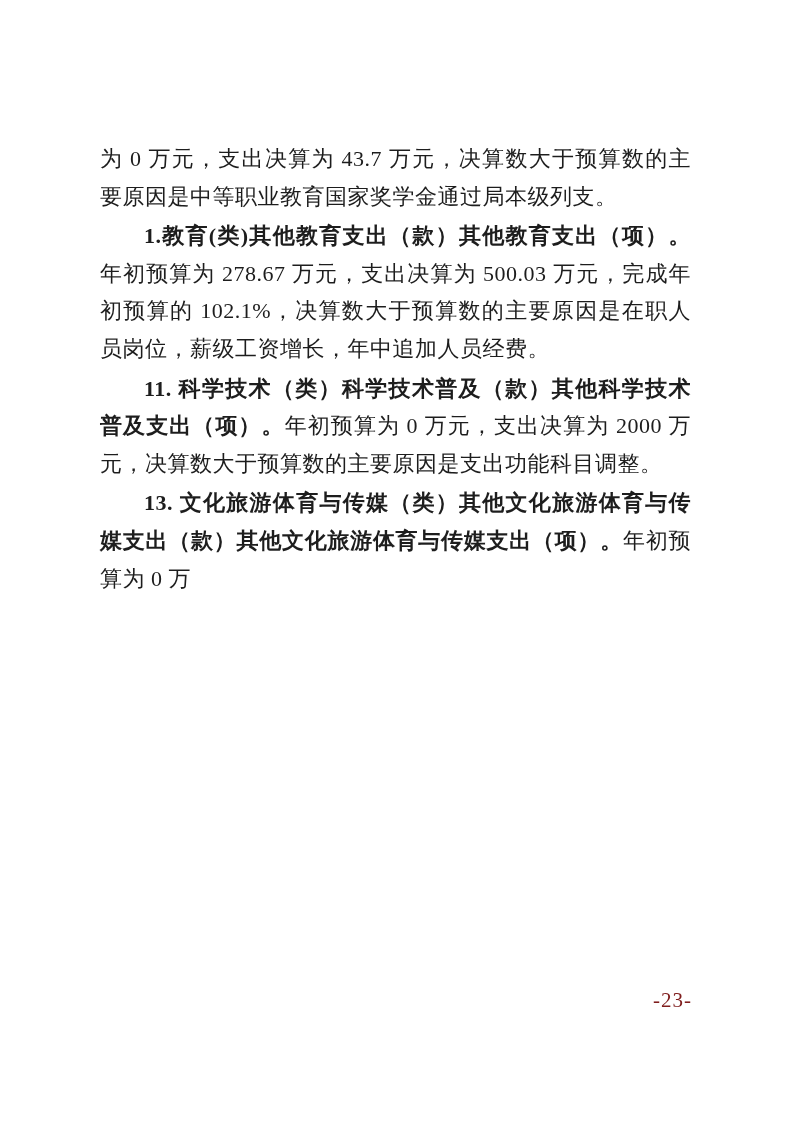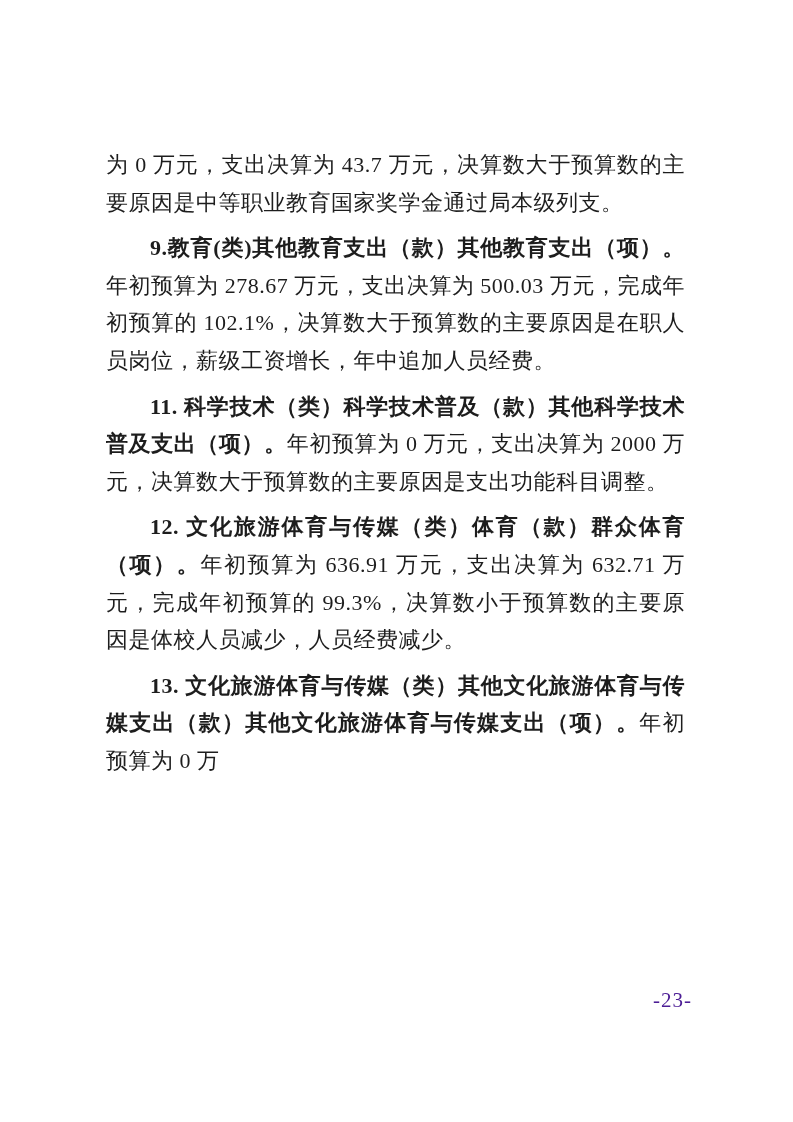--- a/index.html
+++ b/index.html
@@ -20,52 +20,51 @@
     position: absolute;
     left: 98px;
     top: 138px;
     width: 595px;
     font-size: 22px;
     line-height: 37.6px;
     text-align: justify;
     letter-spacing: 0.5px;
   }
   .para {
-    margin: 8px;
+    margin: 2px;
     padding: 0;
   }
   .para.indent {
     text-indent: 2em;
   }
   .lead {
     font-weight: 700;
   }
   .page-number {
     position: absolute;
     top: 988px;
     right: 101px;
     font-size: 21px;
     letter-spacing: 1px;
-    color: #4c1d95;
+    color: #7f1d1d;
   }
 </style>
 </head>
 <body>
 
 <div class="page">
   <div class="content">
 
     <p class="para"><span class="lead"></span><span>为 0 万元，支出决算为 43.7 万元，决算数大于预算数的主要原因是中等职业教育国家奖学金通过局本级列支。</span></p>
 
 
-    <p class="para indent"><span class="lead">9.教育(类)其他教育支出（款）其他教育支出（项）。</span><span>年初预算为 278.67 万元，支出决算为 500.03 万元，完成年初预算的 102.1%，决算数大于预算数的主要原因是在职人员岗位，薪级工资增长，年中追加人员经费。</span></p>
+    <p class="para indent"><span class="lead">1.教育(类)其他教育支出（款）其他教育支出（项）。</span><span>年初预算为 278.67 万元，支出决算为 500.03 万元，完成年初预算的 102.1%，决算数大于预算数的主要原因是在职人员岗位，薪级工资增长，年中追加人员经费。</span></p>
 
     <p class="para indent"><span class="lead">11. 科学技术（类）科学技术普及（款）其他科学技术普及支出（项）。</span><span>年初预算为 0 万元，支出决算为 2000 万元，决算数大于预算数的主要原因是支出功能科目调整。</span></p>
 
 
-    <p class="para indent"><span class="lead">12. 文化旅游体育与传媒（类）体育（款）群众体育（项）。</span><span>年初预算为 636.91 万元，支出决算为 632.71 万元，完成年初预算的 99.3%，决算数小于预算数的主要原因是体校人员减少，人员经费减少。</span></p>
 
     <p class="para indent"><span class="lead">13. 文化旅游体育与传媒（类）其他文化旅游体育与传媒支出（款）其他文化旅游体育与传媒支出（项）。</span><span>年初预算为 0 万</span></p>
 
   </div>
 
   <div class="page-number">-23-</div>
 </div>
 
 </body></html>

